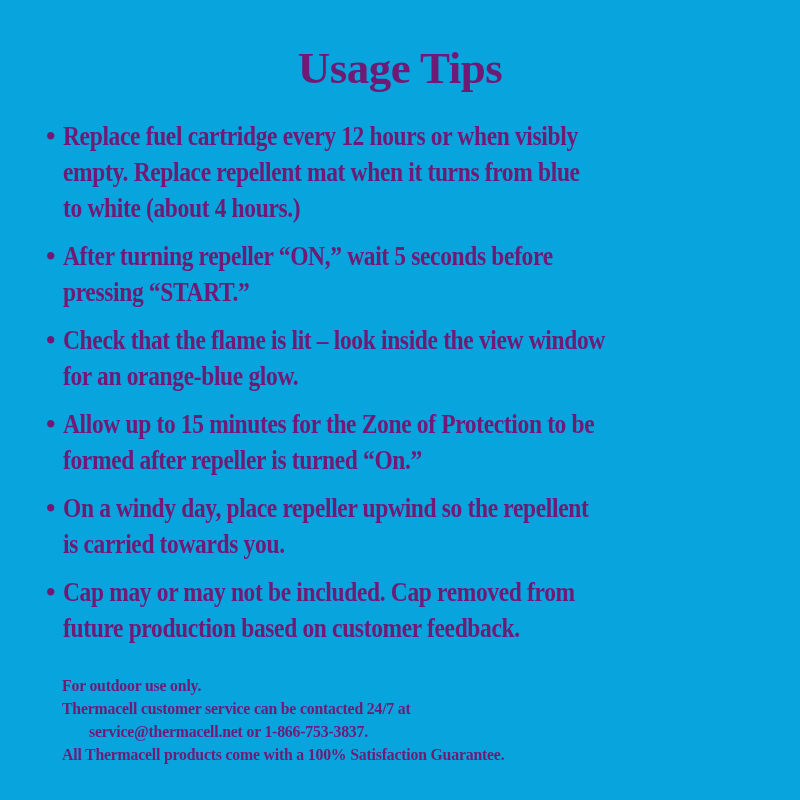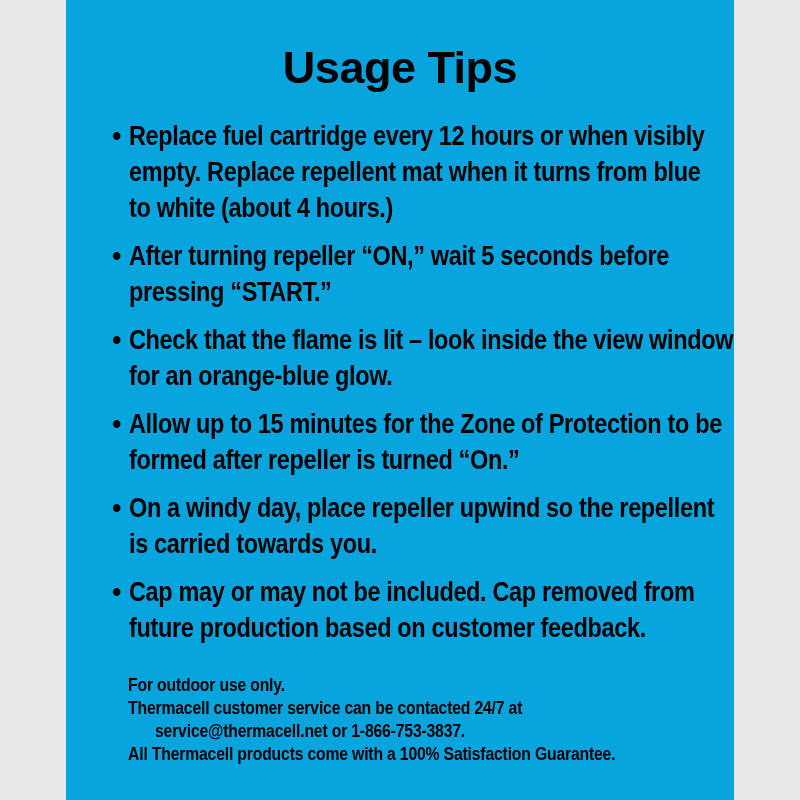--- a/index.html
+++ b/index.html
@@ -1,25 +1,25 @@
 <!DOCTYPE html>
 <html><head>
 <meta charset="utf-8">
 <style>
   html, body { margin: 0; padding: 0; background: #e8e8e8; }
   .canvas {
     position: relative;
-    width: 668px;
+    width: 800px;
     height: 800px;
     margin: 0 auto;
     background: #08a4de;
     overflow: hidden;
-    font-family: Liberation Sans, sans-serif;
+    font-family: Liberation Serif, serif;
     font-weight: bold;
-    color: #000000;
+    color: #701a75;
     -webkit-font-smoothing: antialiased;
   }
   .title {
     margin-top: 44px;
     height: 48px;
     line-height: 48px;
     font-size: 45px;
     text-align: center;
     letter-spacing: -0.5px;
   }

